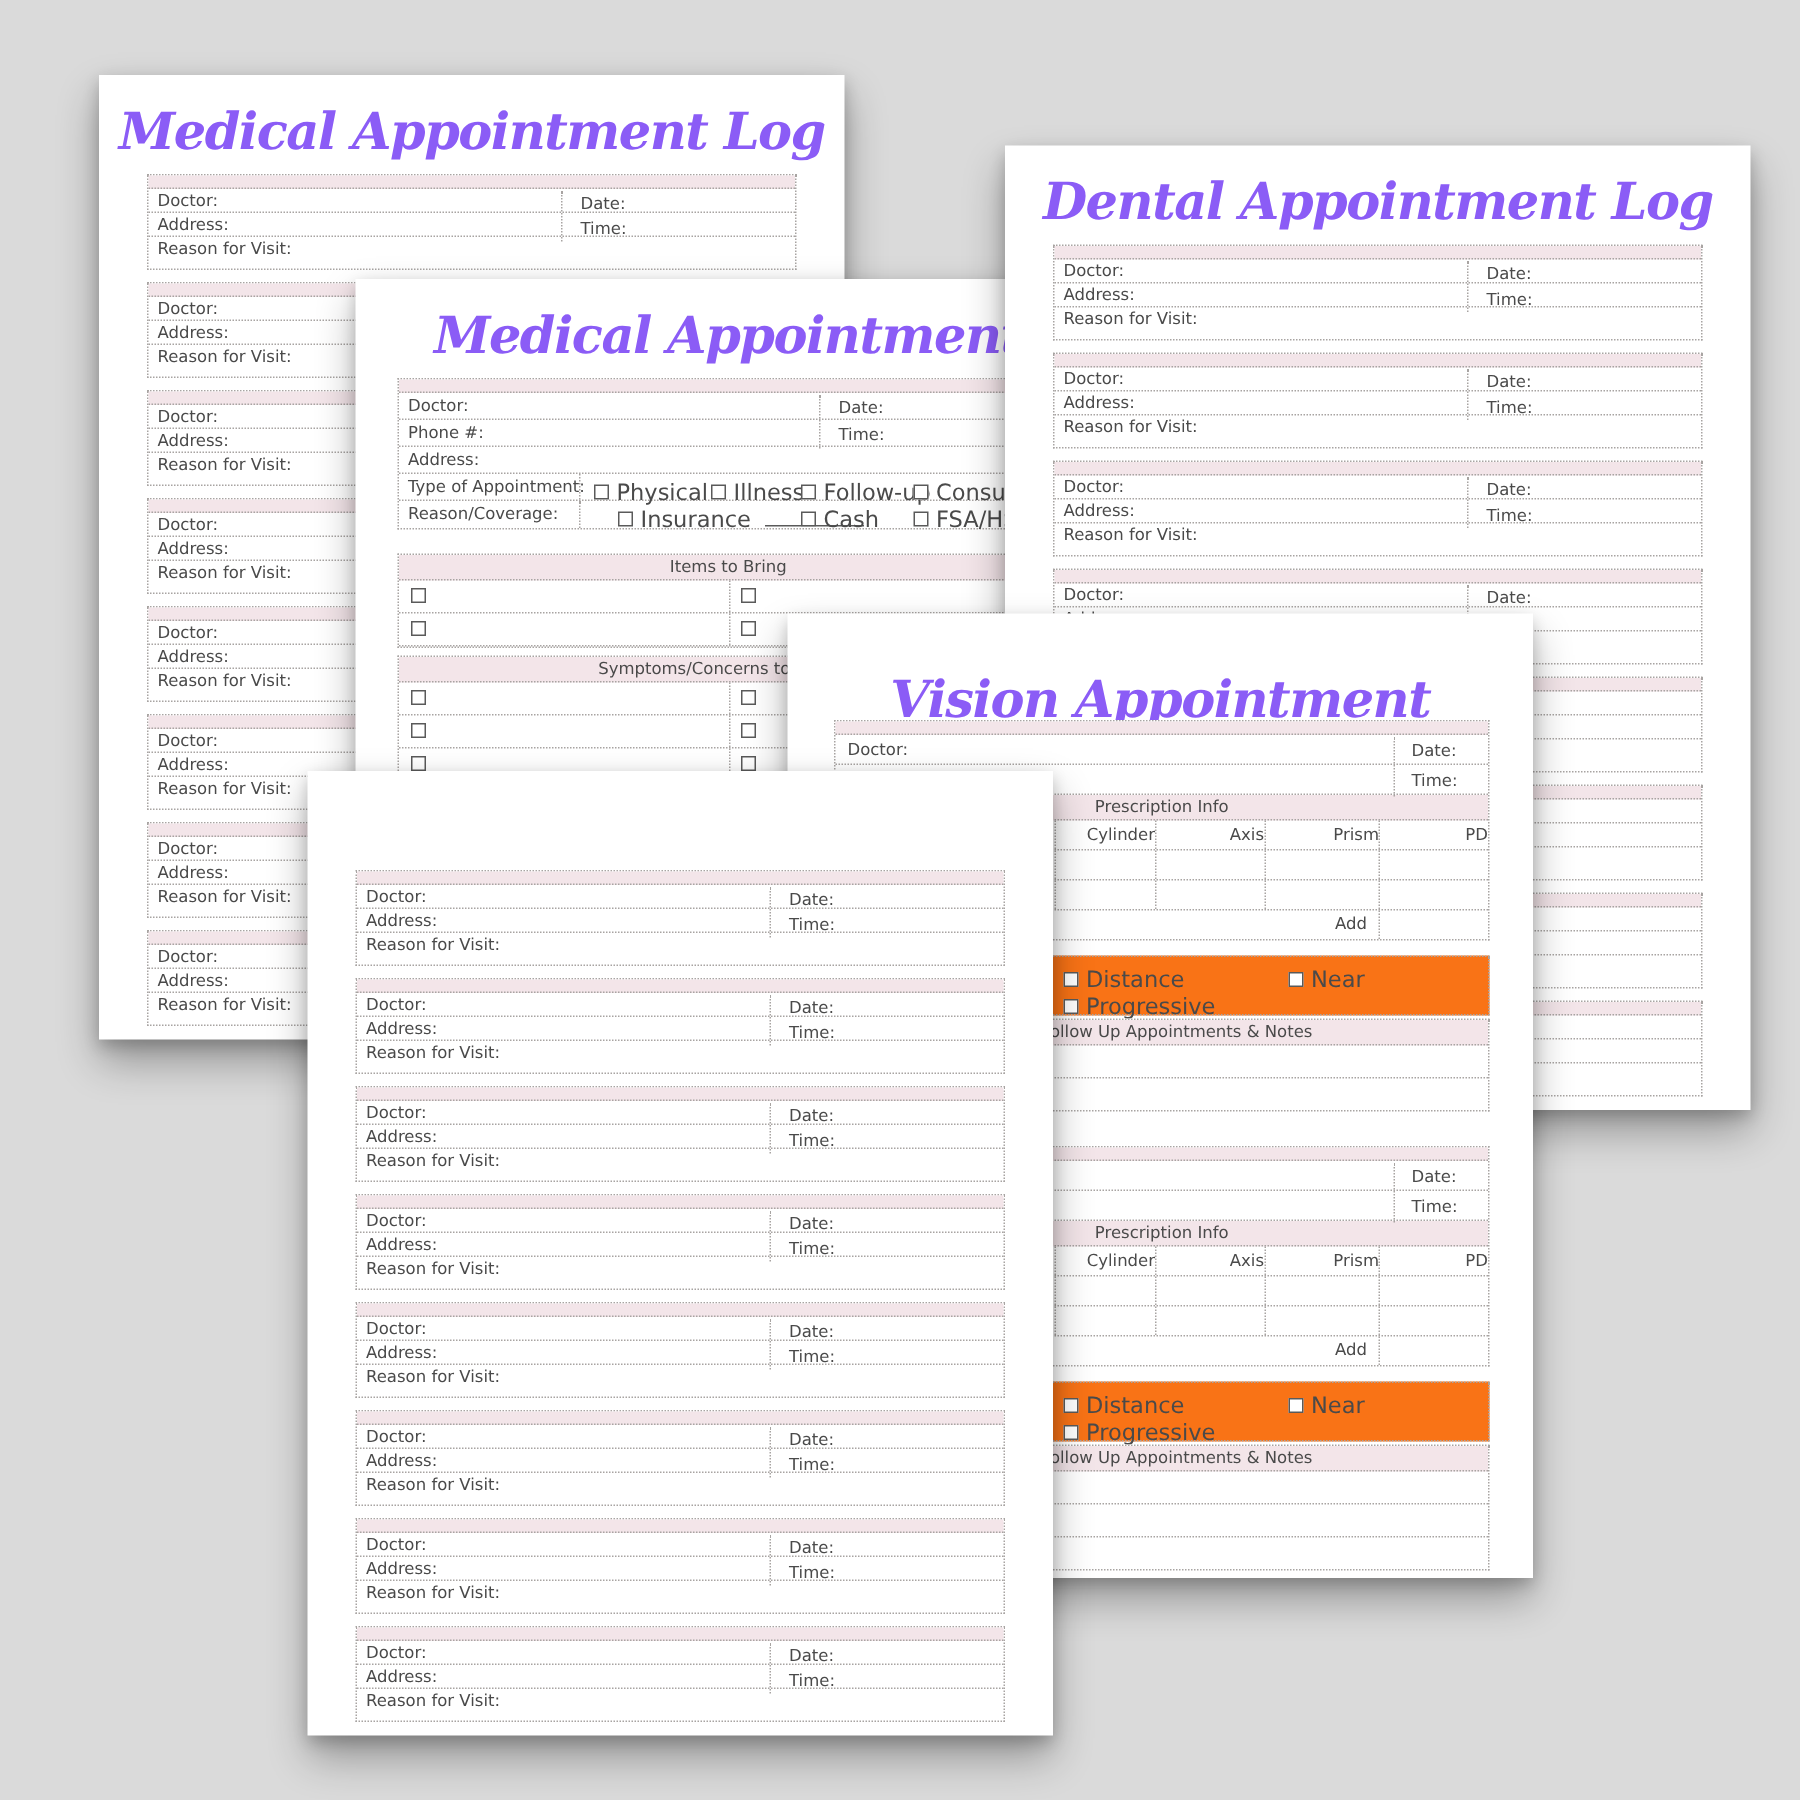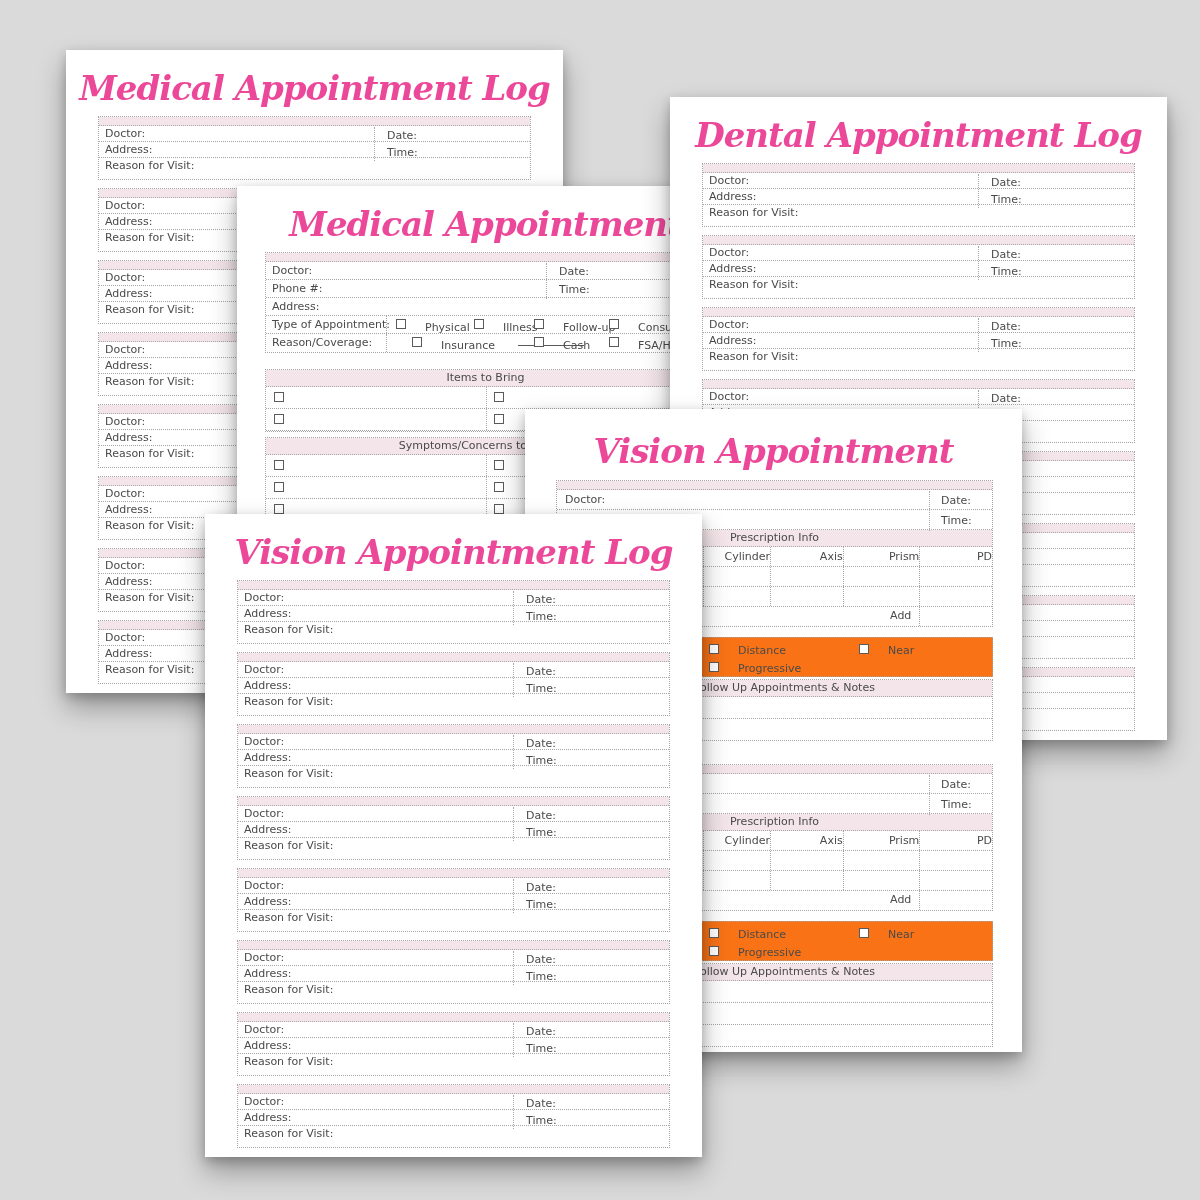--- a/index.html
+++ b/index.html
@@ -10,39 +10,39 @@
   .page { position:absolute; width:497px; height:643px; background:#ffffff;
           box-shadow: 0 14px 26px rgba(0,0,0,.32), 0 4px 10px rgba(0,0,0,.20); }
   #p1 { left:66px;  top:50px;  z-index:1; }
   #p2 { left:237px; top:186px; z-index:2; }
   #p3 { left:670px; top:97px;  z-index:3; }
   #p4 { left:525px; top:409px; z-index:4; }
   #p5 { left:205px; top:514px; z-index:5; }
 
   .ptitle { position:absolute; top:14px; left:0; right:0; text-align:center;
             font-family:"DejaVu Serif", serif; font-style:italic; font-weight:700;
-            font-size:34px; line-height:48px; color:#ec4899; letter-spacing:-1px; white-space:nowrap; }
+            font-size:34px; line-height:48px; color:#8b5cf6; letter-spacing:-1px; white-space:nowrap; }
 
   
   .log-list { position:absolute; top:66px; left:32px; right:32px; }
   .log-block { position:relative; height:64px; margin-bottom:8px; border:1px dotted #a8a4a2; background:#fff; }
   .lb-strip { height:9px; background:#f3e5e9; border-bottom:1px dotted #a8a4a2; }
   .lb-row { position:relative; height:16px; line-height:16px; border-bottom:1px dotted #a8a4a2;
             padding-left:6px; font-size:11px; white-space:nowrap; }
   .lb-row.last { border-bottom:none; }
   .lb-vdiv { position:absolute; top:10px; right:155px; width:0; height:34px; border-left:1px dotted #a8a4a2; }
   .lb-date, .lb-time { position:absolute; right:0; width:149px; height:17px; line-height:17px;
                        padding-left:6px; font-size:11px; background:transparent; }
   .lb-date { top:10px; } .lb-time { top:27px; }
 
   
   .band { height:17px; line-height:16px; background:#f3e5e9; border-bottom:1px dotted #a8a4a2;
           text-align:center; font-size:11px; white-space:nowrap; overflow:hidden; }
   .cb { display:inline-block; width:10px; height:10px; border:1.5px solid #5a5a5a; background:#fff; flex:0 0 auto; }
-  .cbopt { position:absolute; top:3px; display:flex; gap:19px; font-size:11px; white-space:nowrap; }
+  .cbopt { position:absolute; top:3px; display:flex; align-items:center; gap:5px; font-size:15px; white-space:nowrap; }
 
   
   .m-table { position:absolute; top:66px; left:28px; width:441px; border:1px dotted #a8a4a2; background:#fff; }
   .m-strip { height:9px; background:#f3e5e9; border-bottom:1px dotted #a8a4a2; }
   .m-row { position:relative; height:18px; line-height:18px; border-bottom:1px dotted #a8a4a2;
            padding-left:6px; font-size:11px; white-space:nowrap; }
   .m-row.last { border-bottom:none; }
   .m-vdiv { position:absolute; top:10px; right:158px; width:0; height:36px; border-left:1px dotted #a8a4a2; }
   .m-date, .m-time { position:absolute; right:0; width:152px; height:18px; line-height:18px;
                      padding-left:6px; font-size:11px; }
@@ -326,21 +326,21 @@
         <div class="lb-row"><span>Address:</span></div>
         <div class="lb-row last"><span>Reason for Visit:</span></div>
         <div class="lb-vdiv"></div>
         <div class="lb-date"><span>Date:</span></div>
         <div class="lb-time"><span>Time:</span></div>
       </div>
     </div>
   </div>
 
   <div class="page" id="p4">
-    <div class="ptitle" style="top:18px">Vision Appointment</div>
+    <div class="ptitle" style="top:34px">Vision Appointment</div>
 
     <div class="vblock" id="vb1">
       <div class="vb-table">
         <div class="vb-strip"></div>
         <div class="vb-row"><span>Doctor:</span></div>
         <div class="vb-row"></div>
         <div class="vb-vdiv"></div>
         <div class="vb-date"><span>Date:</span></div>
         <div class="vb-time"><span>Time:</span></div>
         <div class="band">Prescription Info</div>
@@ -443,21 +443,20 @@
       <div class="vb-follow">
         <div class="band">Follow Up Appointments &amp; Notes</div>
         <div class="note-row"></div>
         <div class="note-row"></div>
         <div class="note-row last"></div>
       </div>
     </div>
   </div>
 
   <div class="page" id="p5">
-    <div class="ptitle">Vision Appointment Log</div>
     <div class="log-list">
       <div class="log-block">
         <div class="lb-strip"></div>
         <div class="lb-row"><span>Doctor:</span></div>
         <div class="lb-row"><span>Address:</span></div>
         <div class="lb-row last"><span>Reason for Visit:</span></div>
         <div class="lb-vdiv"></div>
         <div class="lb-date"><span>Date:</span></div>
         <div class="lb-time"><span>Time:</span></div>
       </div>

